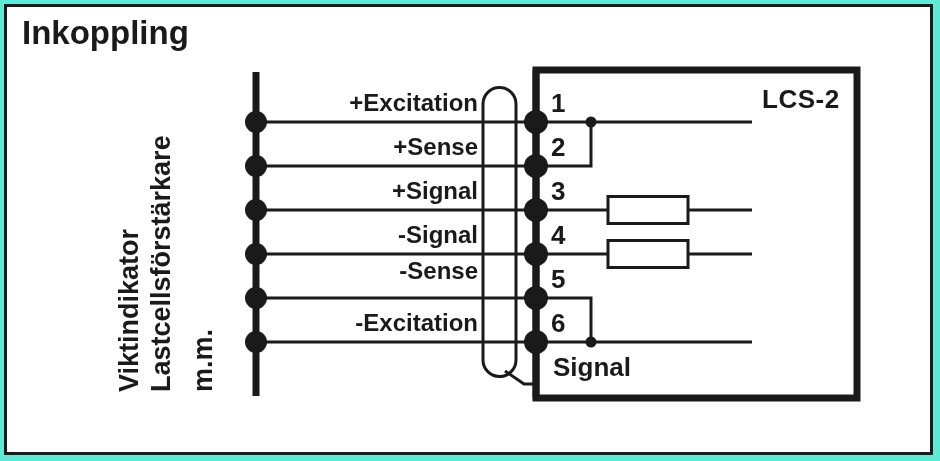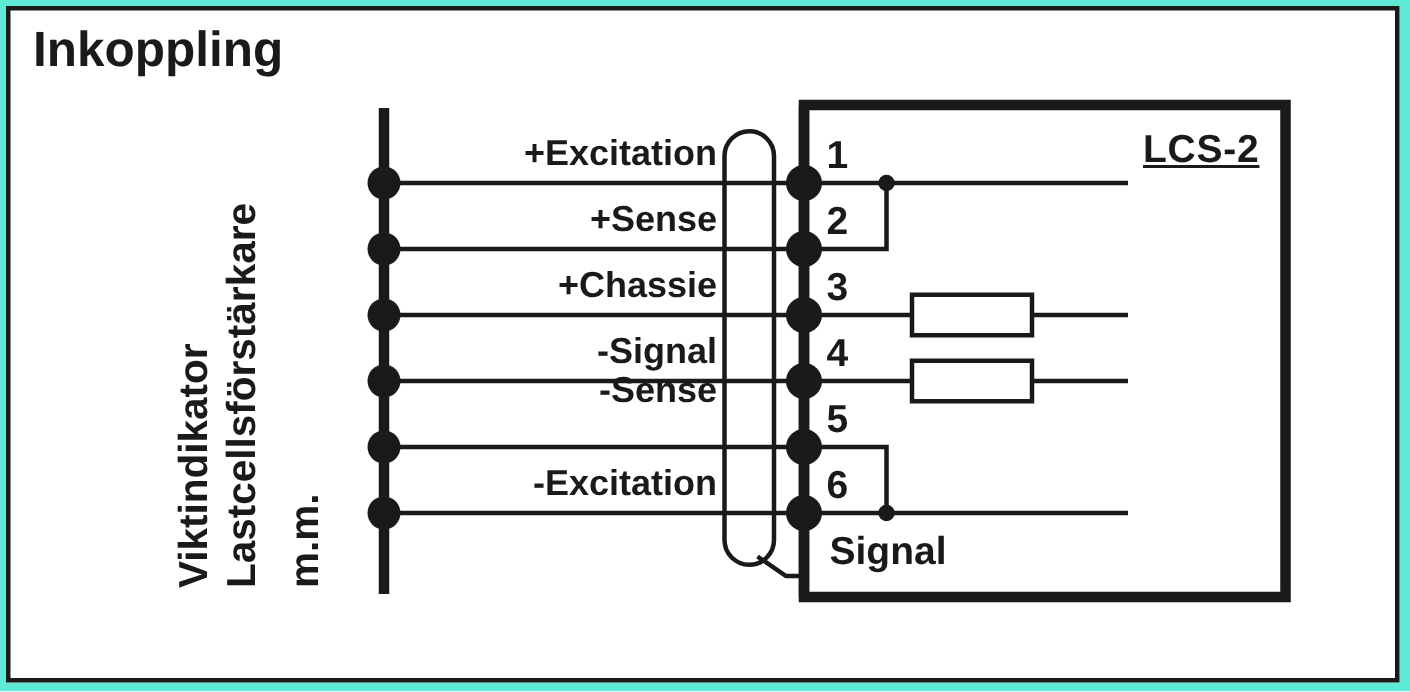--- a/index.html
+++ b/index.html
@@ -62,21 +62,21 @@
   .wire-label {
     font-size: 24px;
     font-weight: bold;
     text-align: right;
     width: 250px;
   }
   #lbl-0 { left: 228px; top: 91px; }
   #lbl-1 { left: 228px; top: 135px; }
   #lbl-2 { left: 228px; top: 179px; }
   #lbl-3 { left: 228px; top: 223px; }
-  #lbl-4 { left: 228px; top: 249px; }
+  #lbl-4 { left: 228px; top: 259px; }
   #lbl-5 { left: 228px; top: 311px; }
 
   .term-num {
     font-size: 26px;
     font-weight: bold;
   }
   #num-0 { left: 551px; top: 90px; }
   #num-1 { left: 551px; top: 134px; }
   #num-2 { left: 551px; top: 178px; }
   #num-3 { left: 551px; top: 222px; }
@@ -88,21 +88,20 @@
     top: 354px;
     font-size: 26px;
     font-weight: bold;
   }
   #device-name {
     left: 762px;
     top: 86px;
     font-size: 26px;
     font-weight: bold;
     letter-spacing: 0.5px;
-    text-decoration: underline;
   }
 </style>
 </head>
 <body>
 
 <div id="page">
 
   <div id="frame"></div>
 
   <svg id="diagram-svg" viewBox="0 0 940 461">
@@ -180,21 +179,21 @@
   </svg>
 
   <div class="txt" id="page-title">Inkoppling</div>
 
   <div class="txt side-label" id="side-label-1">Viktindikator</div>
   <div class="txt side-label" id="side-label-2">Lastcellsförstärkare</div>
   <div class="txt side-label" id="side-label-3">m.m.</div>
 
   <div class="txt wire-label" id="lbl-1">+Sense</div>
   <div class="txt wire-label" id="lbl-0">+Excitation</div>
-  <div class="txt wire-label" id="lbl-2">+Chassie</div>
+  <div class="txt wire-label" id="lbl-2">+Signal</div>
   <div class="txt wire-label" id="lbl-3">-Signal</div>
   <div class="txt wire-label" id="lbl-4">-Sense</div>
   <div class="txt wire-label" id="lbl-5">-Excitation</div>
 
   <div class="txt term-num" id="num-0">1</div>
   <div class="txt term-num" id="num-1">2</div>
   <div class="txt term-num" id="num-2">3</div>
   <div class="txt term-num" id="num-3">4</div>
   <div class="txt term-num" id="num-4">5</div>
   <div class="txt term-num" id="num-5">6</div>

